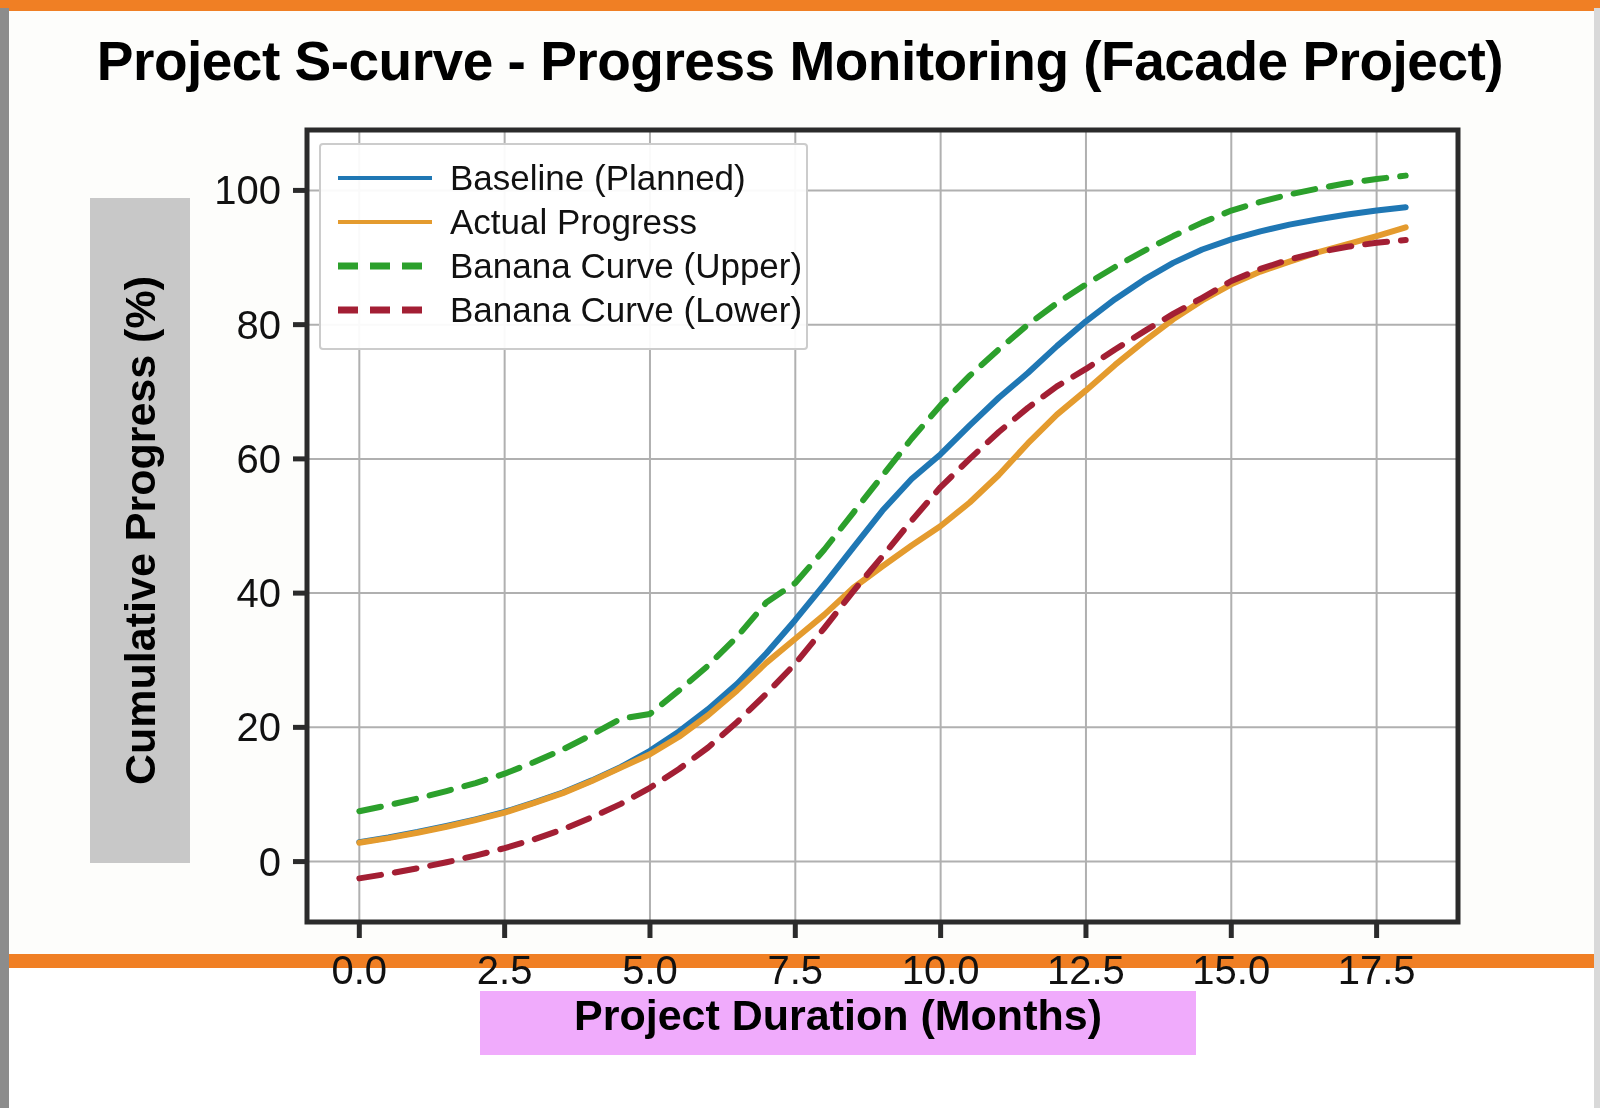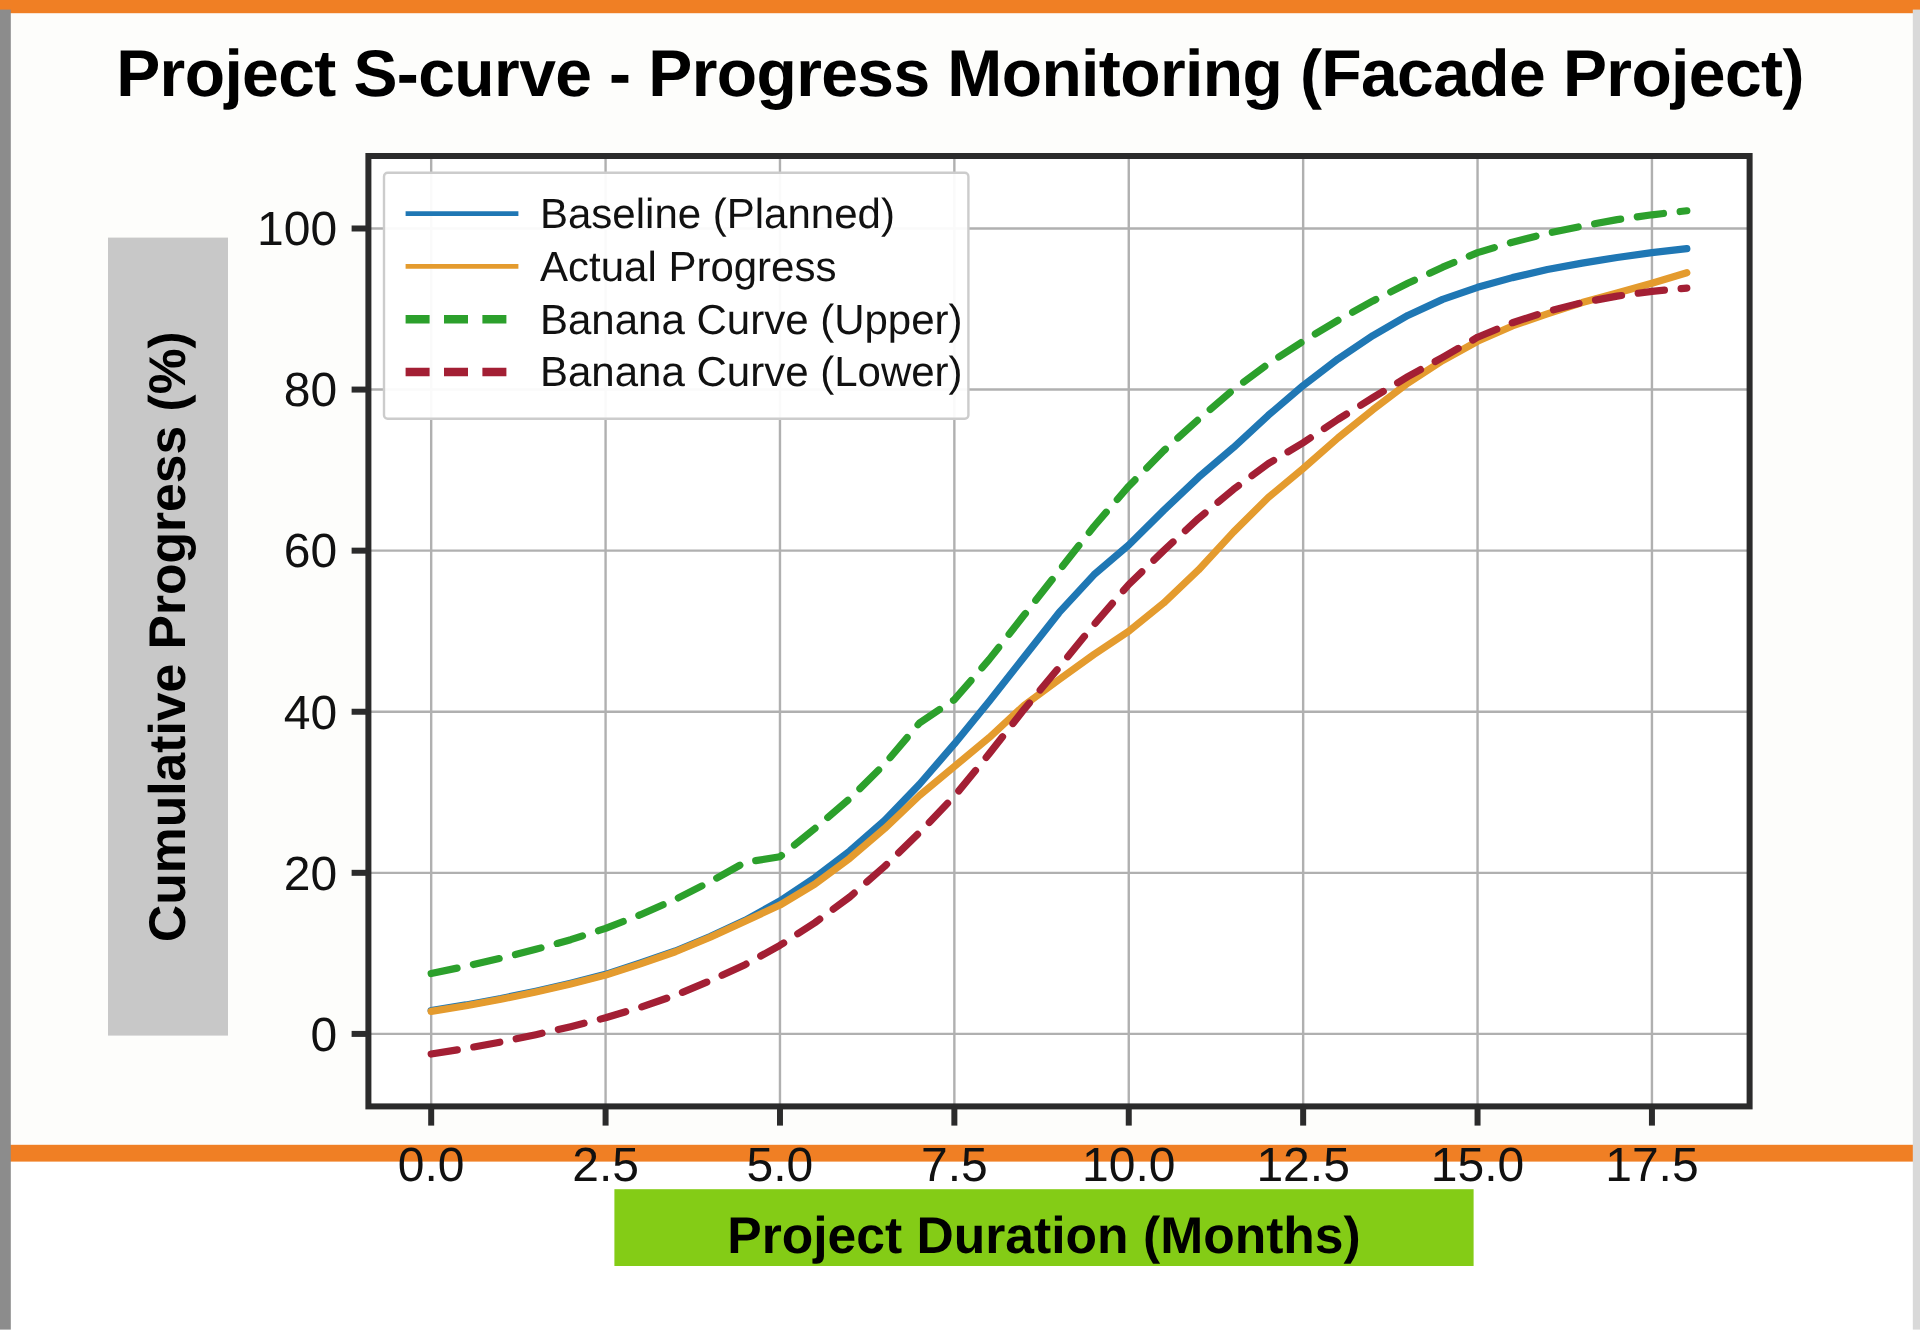--- a/index.html
+++ b/index.html
@@ -80,27 +80,27 @@
     transform: rotate(-90deg);
     white-space: nowrap;
     font-weight: 700;
     font-size: 43px;
     color: #000000;
   }
 
   
   #xlabel-box {
     position: absolute;
-    left: 512px;
+    left: 480px;
     top: 991px;
     width: 716px;
     height: 64px;
-    background: #84cc16;
+    background: #f0abfc;
     display: flex;
-    align-items: flex-end;
+    align-items: flex-start;
     justify-content: center;
   }
   #xlabel-text {
     font-weight: 700;
     font-size: 43px;
     color: #000000;
     white-space: nowrap;
   }
 
   

